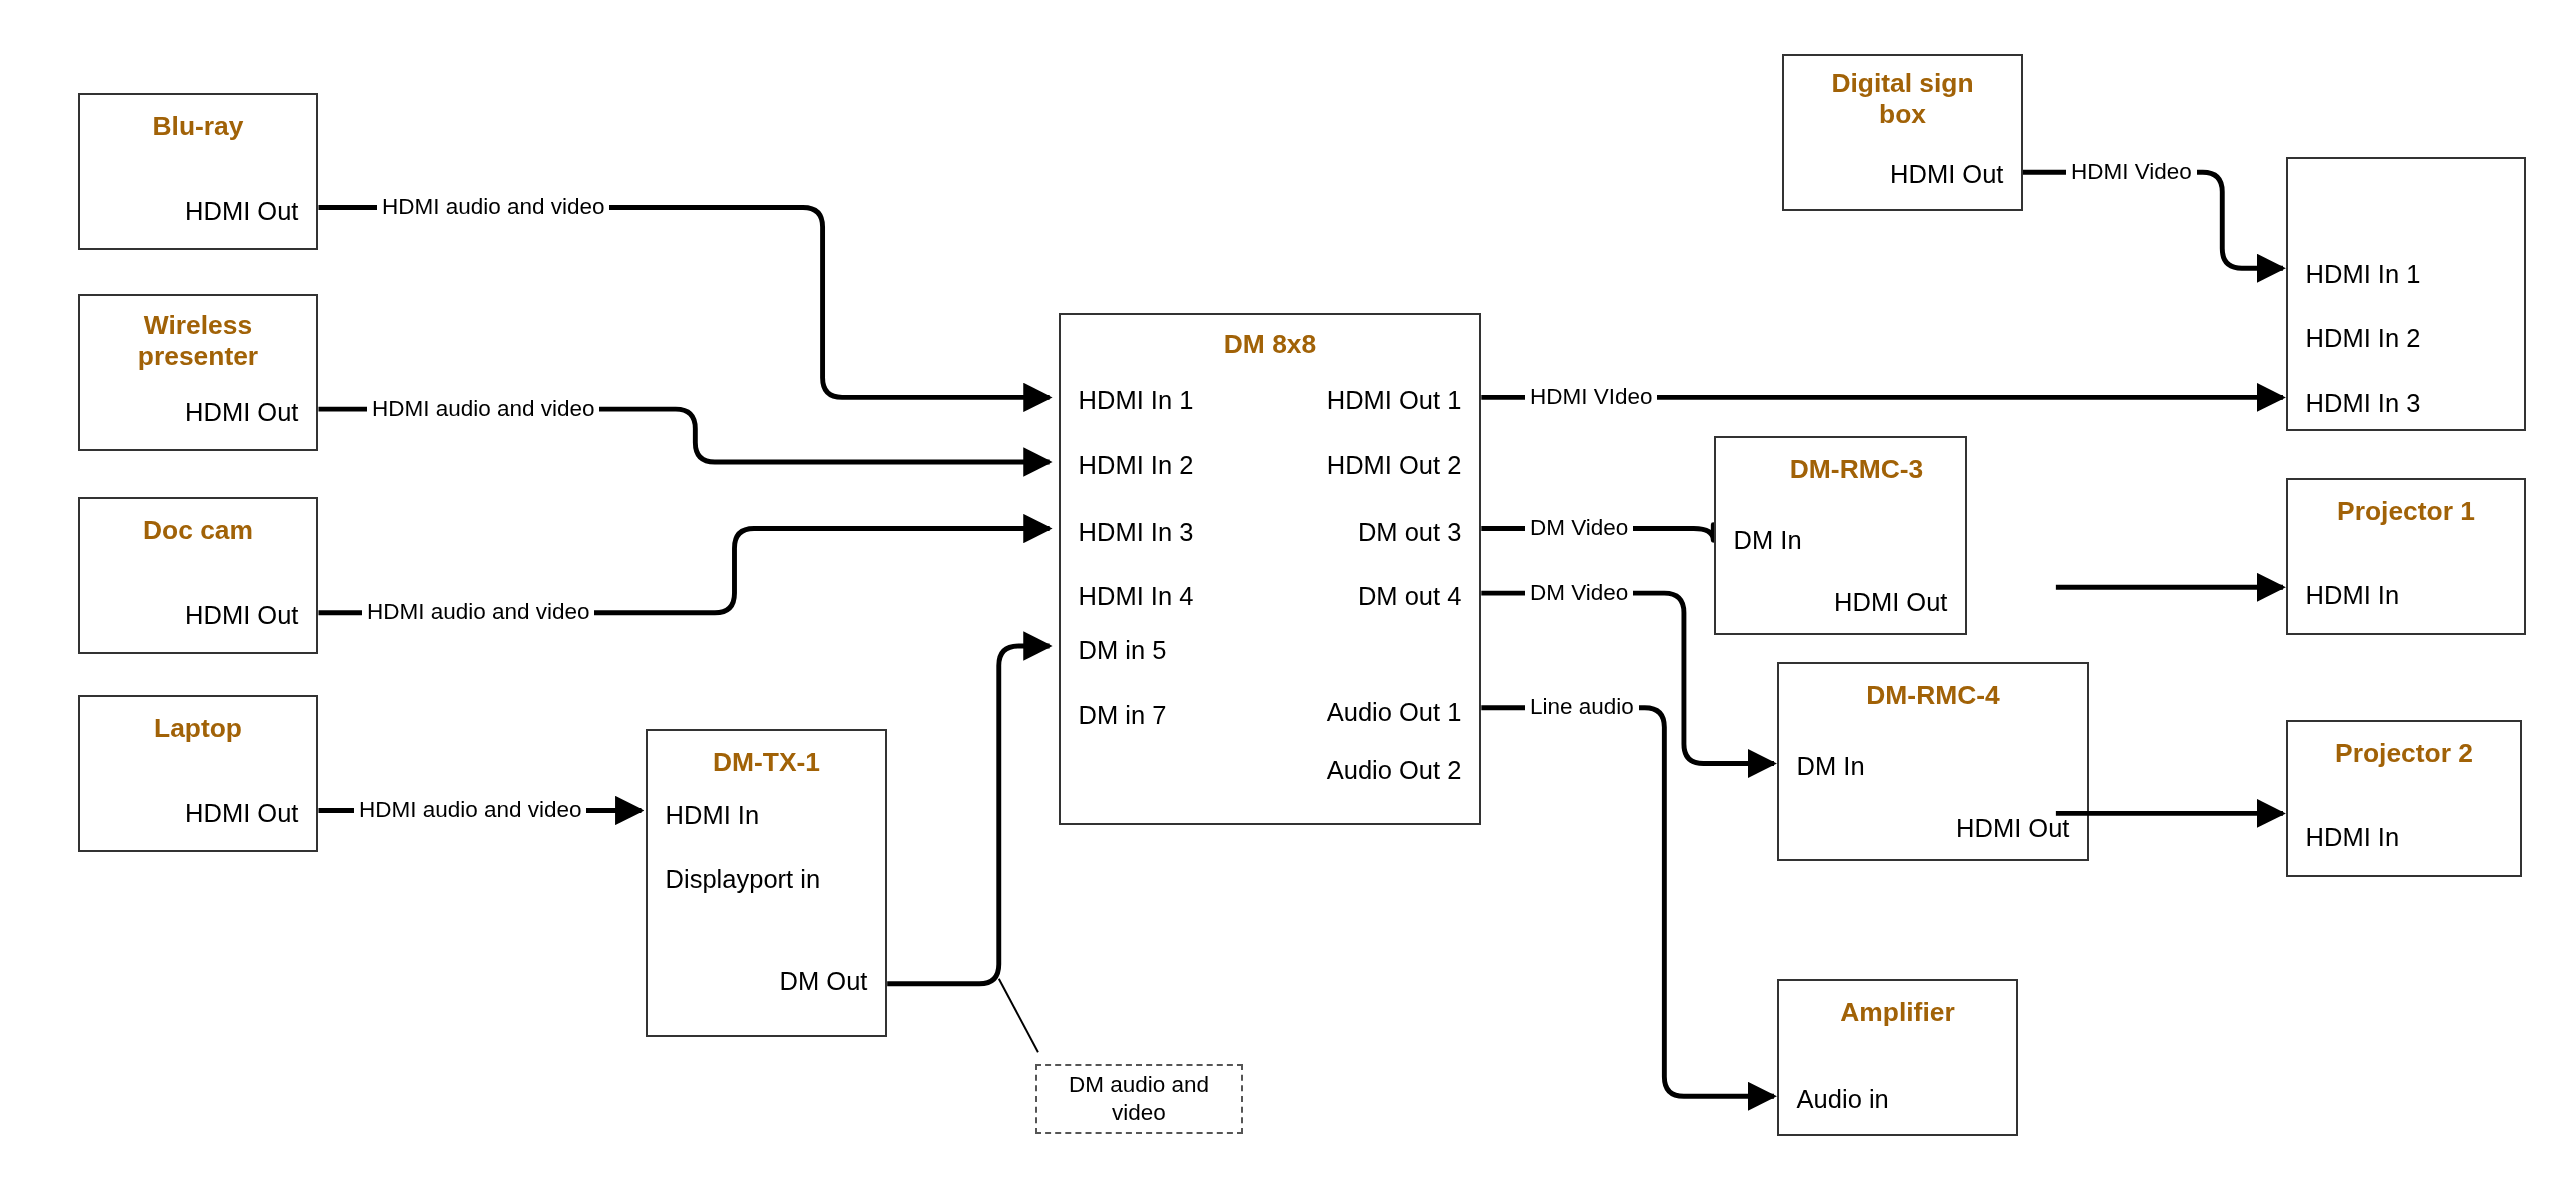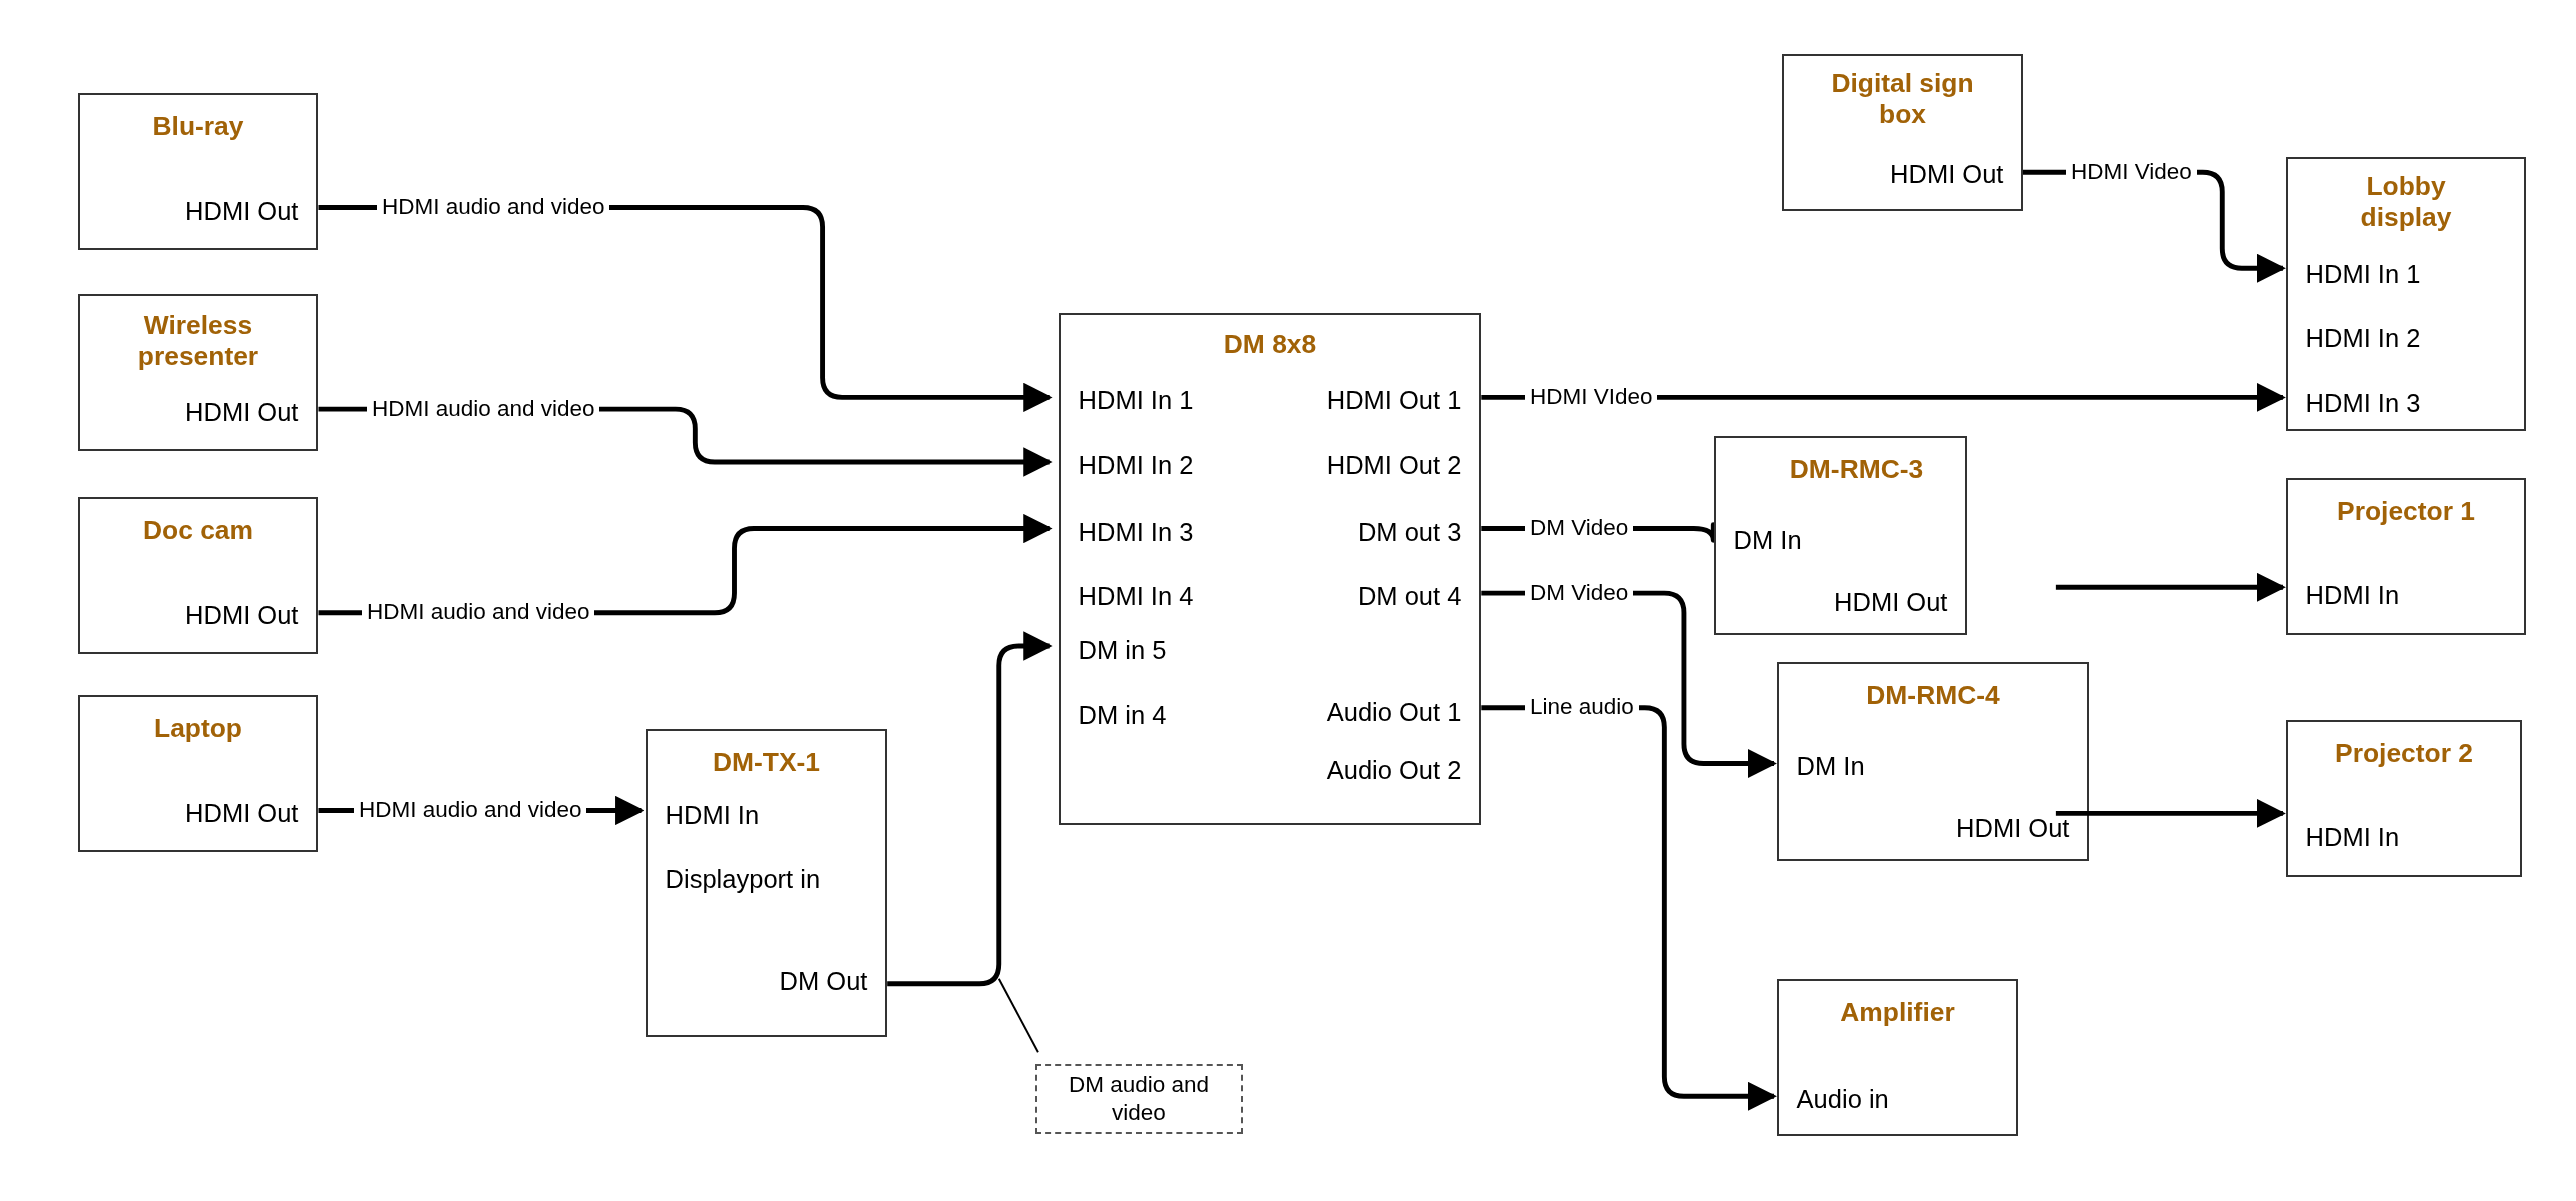--- a/index.html
+++ b/index.html
@@ -155,38 +155,36 @@
     <div class="port right" style="top:238px;">DM Out</div>
   </div>
 
   <div class="node" style="left:1059px; top:313px; width:422px; height:512px;">
     <div class="title" style="margin-top:13.7px;">DM 8x8</div>
     <div class="port left" style="top:73px;">HDMI In 1</div>
     <div class="port left" style="top:138px;">HDMI In 2</div>
     <div class="port left" style="top:205px;">HDMI In 3</div>
     <div class="port left" style="top:269px;">HDMI In 4</div>
     <div class="port left" style="top:323px;">DM in 5</div>
-    <div class="port left" style="top:388px;">DM in 4</div>
+    <div class="port left" style="top:388px;">DM in 7</div>
     <div class="port right" style="top:73px;">HDMI Out 1</div>
     <div class="port right" style="top:138px;">HDMI Out 2</div>
     <div class="port right" style="top:205px;">DM out 3</div>
     <div class="port right" style="top:269px;">DM out 4</div>
     <div class="port right" style="top:385px;">Audio Out 1</div>
     <div class="port right" style="top:443px;">Audio Out 2</div>
   </div>
 
   <div class="node" style="left:1782px; top:54px; width:241px; height:157px;">
     <div class="title" style="margin-top:11.7px;">Digital sign
 box</div>
     <div class="port right" style="top:106px;">HDMI Out</div>
   </div>
 
   <div class="node" style="left:2286px; top:157px; width:240px; height:274px;">
-    <div class="title" style="margin-top:11.7px;">Lobby
-display</div>
     <div class="port left" style="top:103px;">HDMI In 1</div>
     <div class="port left" style="top:167px;">HDMI In 2</div>
     <div class="port left" style="top:232px;">HDMI In 3</div>
   </div>
 
   <div class="node" style="left:1714px; top:436px; width:253px; height:199px;padding-left:32px;">
     <div class="title" style="margin-top:15.7px;">DM-RMC-3</div>
     <div class="port left" style="top:90px;">DM In</div>
     <div class="port right" style="top:152px;">HDMI Out</div>
   </div>

